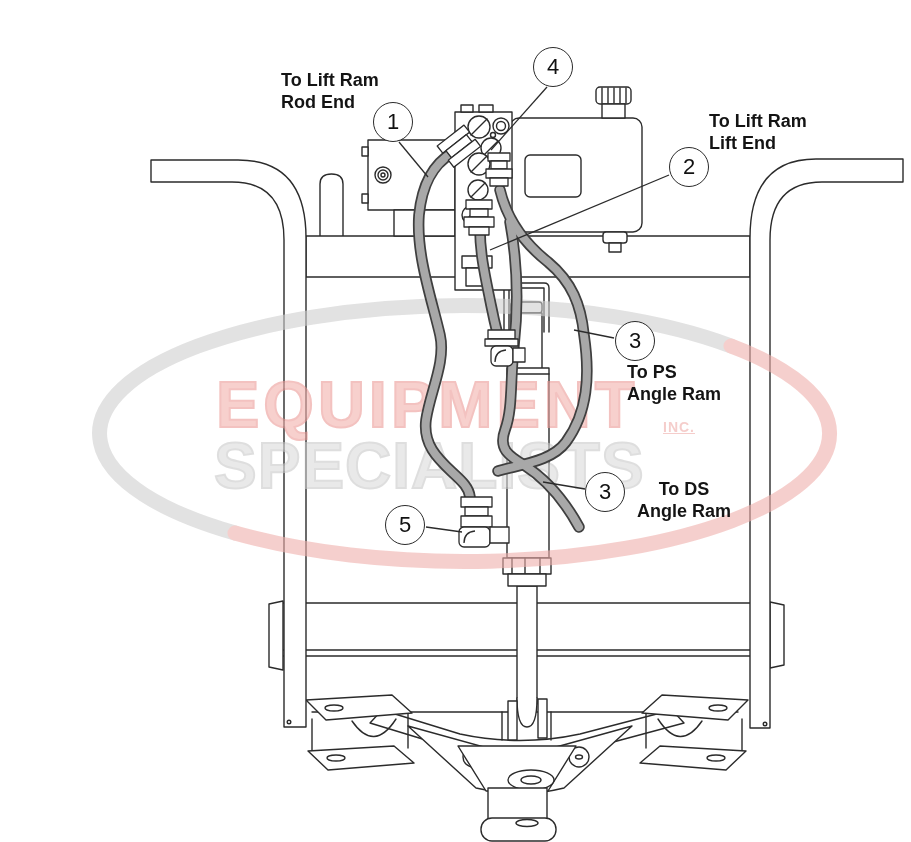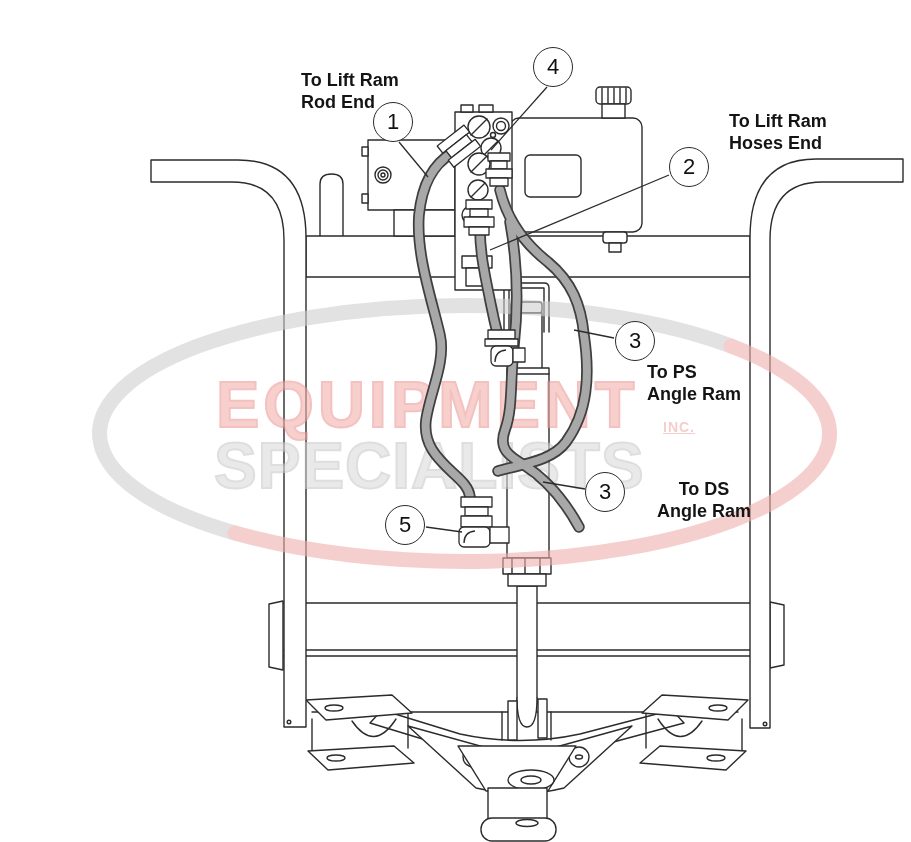--- a/index.html
+++ b/index.html
@@ -7,21 +7,21 @@
     position:relative;width:911px;height:842px;background:#ffffff;
     font-family:"Liberation Sans", sans-serif;overflow:hidden;
   }
   .stage svg{position:absolute;left:0;top:0;}
   .page-title{
     position:absolute;left:8px;top:7px;font-size:22px;font-weight:bold;
     color:#1a1a1a;letter-spacing:0.2px;
   }
   .diagram-label{
     position:absolute;font-size:18px;font-weight:bold;color:#141414;
-    line-height:22px;white-space:nowrap;margin-left:20px;
+    line-height:22px;white-space:nowrap;
   }
   .callout{
     position:absolute;width:40px;height:40px;border:1.7px solid #2b2b2b;
     border-radius:50%;background:#ffffff;display:flex;align-items:center;
     justify-content:center;font-size:22px;color:#111;box-sizing:border-box;
   }
   .wm-layer{position:absolute;left:0;top:12px;width:762px;height:842px;opacity:0.6;}
   .wm-word1{
     position:absolute;left:216px;top:360px;font-size:65px;font-weight:bold;
     letter-spacing:4px;color:#f3b1ad;-webkit-text-stroke:2px #ec9b97;line-height:1;
@@ -218,21 +218,21 @@
     </g>
   </svg>
 
 
   <div class="diagram-label" style="left:281px;top:69px;">
     <div>To Lift Ram</div>
     <div>Rod End</div>
   </div>
   <div class="diagram-label" style="left:709px;top:110px;">
     <div>To Lift Ram</div>
-    <div>Hoses End</div>
+    <div>Lift End</div>
   </div>
   <div class="diagram-label" style="left:627px;top:361px;">
     <div>To PS</div>
     <div>Angle Ram</div>
   </div>
   <div class="diagram-label" style="left:637px;top:478px;text-align:center;">
     <div>To DS</div>
     <div>Angle Ram</div>
   </div>
 

